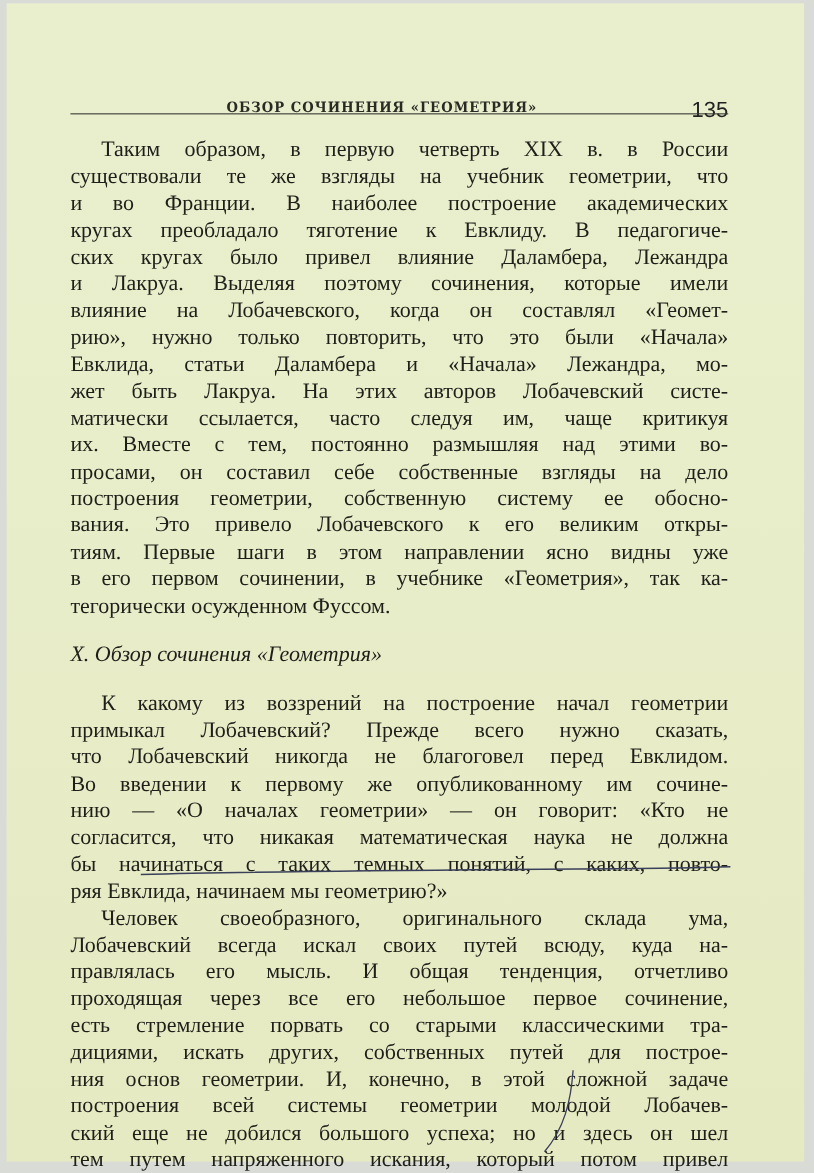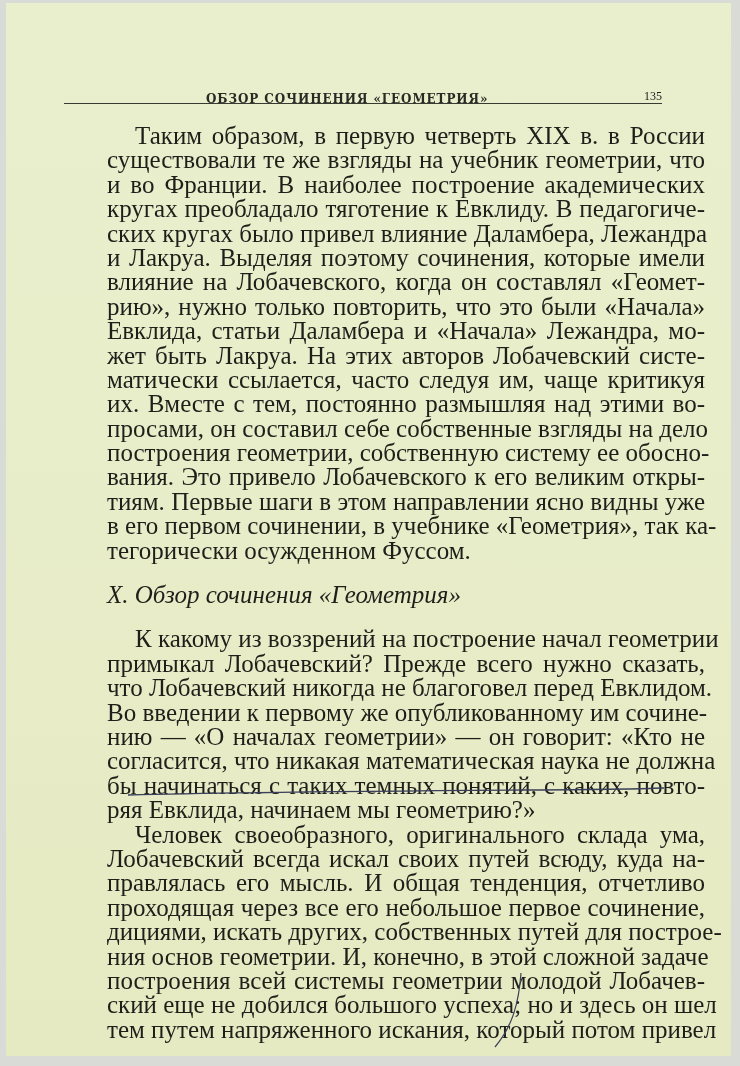--- a/index.html
+++ b/index.html
@@ -12,29 +12,29 @@
     background:linear-gradient(180deg,#e9eecd 0%,#e8edc9 50%,#e6eac2 100%);
   }
   .header {
     position:absolute; left:200px; top:84px; width:456px; height:22px;
   }
   .running-title {
     position:absolute; left:0; top:4px; font-size:13px; letter-spacing:1px; color:#2a2a24;
     font-family:"DejaVu Serif", serif; font-weight:bold; transform:scaleX(0.92); transform-origin:left;
   }
   .page-number {
-    position:absolute; right:0; top:2px; font-size:12px; color:#222;
-    font-family:Liberation Serif, serif;
+    position:absolute; right:0; top:2px; font-size:20px; color:#222;
+    font-family:Liberation Sans, sans-serif;
   }
   .header-rule {
     position:absolute; left:58px; top:100px; width:598px; height:1px; background:#3a3a32;
   }
   .body-text {
     position:absolute; left:58px; top:121px; width:598px;
-    font-family:"Liberation Serif", serif; font-size:25px; line-height:24.4px; color:#1f1f1a;margin-left:43px;
+    font-family:"Liberation Serif", serif; font-size:20px; line-height:24.4px; color:#1f1f1a;
   }
   .line { display:block; white-space:nowrap; text-align:justify; text-align-last:justify; height:24.4px; }
   .line.last { text-align-last:left; }
   .line.indent { padding-left:28px; }
   .section-heading {
     display:block; font-style:italic; height:24.4px; margin:20px 0 20px 0;
   }
   .pen-underline {
     position:absolute; left:120px; top:783px; width:540px; height:12px;
   }
@@ -83,20 +83,21 @@
       <span class="line">согласится, что никакая математическая наука не должна</span>
       <span class="line">бы начинаться с таких темных понятий, с каких, повто-</span>
       <span class="line last">ряя Евклида, начинаем мы геометрию?»</span>
     </div>
 
     <div>
       <span class="line indent">Человек своеобразного, оригинального склада ума,</span>
       <span class="line">Лобачевский всегда искал своих путей всюду, куда на-</span>
       <span class="line">правлялась его мысль. И общая тенденция, отчетливо</span>
       <span class="line">проходящая через все его небольшое первое сочинение,</span>
+      <span class="line">есть стремление порвать со старыми классическими тра-</span>
       <span class="line">дициями, искать других, собственных путей для построе-</span>
       <span class="line">ния основ геометрии. И, конечно, в этой сложной задаче</span>
       <span class="line">построения всей системы геометрии молодой Лобачев-</span>
       <span class="line">ский еще не добился большого успеха; но и здесь он шел</span>
       <span class="line">тем путем напряженного искания, который потом привел</span>
     </div>
   </div>
 
   <svg class="pen-underline" viewBox="0 0 540 12">
     <path d="M2 9 C 120 6, 260 5, 400 4 S 520 2, 538 2" stroke="#3a3f5a" stroke-width="1.4" fill="none"></path>

